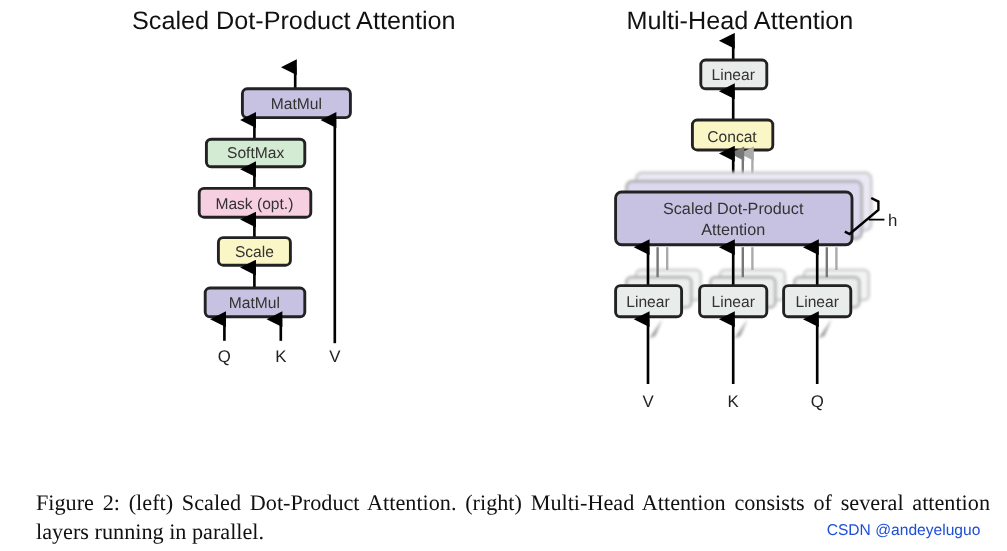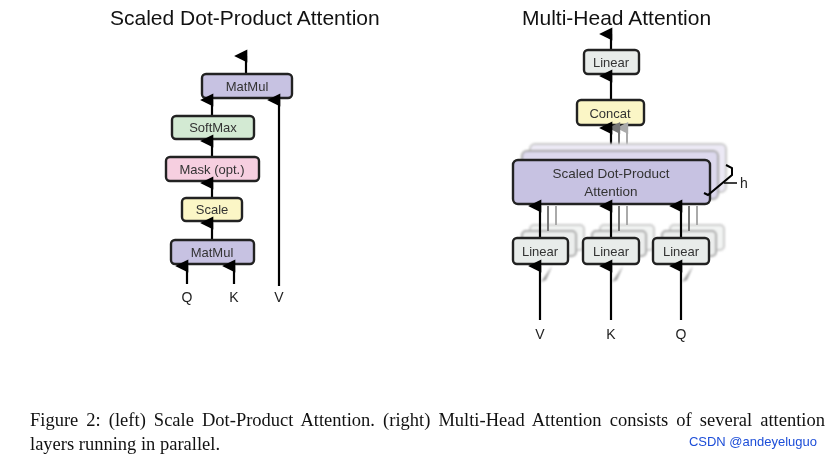--- a/index.html
+++ b/index.html
@@ -148,14 +148,14 @@
 
     <line x1="540" y1="320" x2="540" y2="266" stroke="#000" stroke-width="2.2" marker-end="url(#ah)"></line>
     <line x1="611" y1="320" x2="611" y2="266" stroke="#000" stroke-width="2.2" marker-end="url(#ah)"></line>
     <line x1="681" y1="320" x2="681" y2="266" stroke="#000" stroke-width="2.2" marker-end="url(#ah)"></line>
     <text x="540" y="339" text-anchor="middle" font-size="14" fill="#222">V</text>
     <text x="611" y="339" text-anchor="middle" font-size="14" fill="#222">K</text>
     <text x="681" y="339" text-anchor="middle" font-size="14" fill="#222">Q</text>
   </g>
 </svg>
 
-<div class="caption">Figure 2: (left) Scale Dot-Product Attention. (right) Multi-Head Attention consists of several attention layers running in parallel.</div>
+<div class="caption">Figure 2: (left) Scaled Dot-Product Attention. (right) Multi-Head Attention consists of several attention layers running in parallel.</div>
 <div class="watermark">CSDN @andeyeluguo</div>
 
 </body></html>

